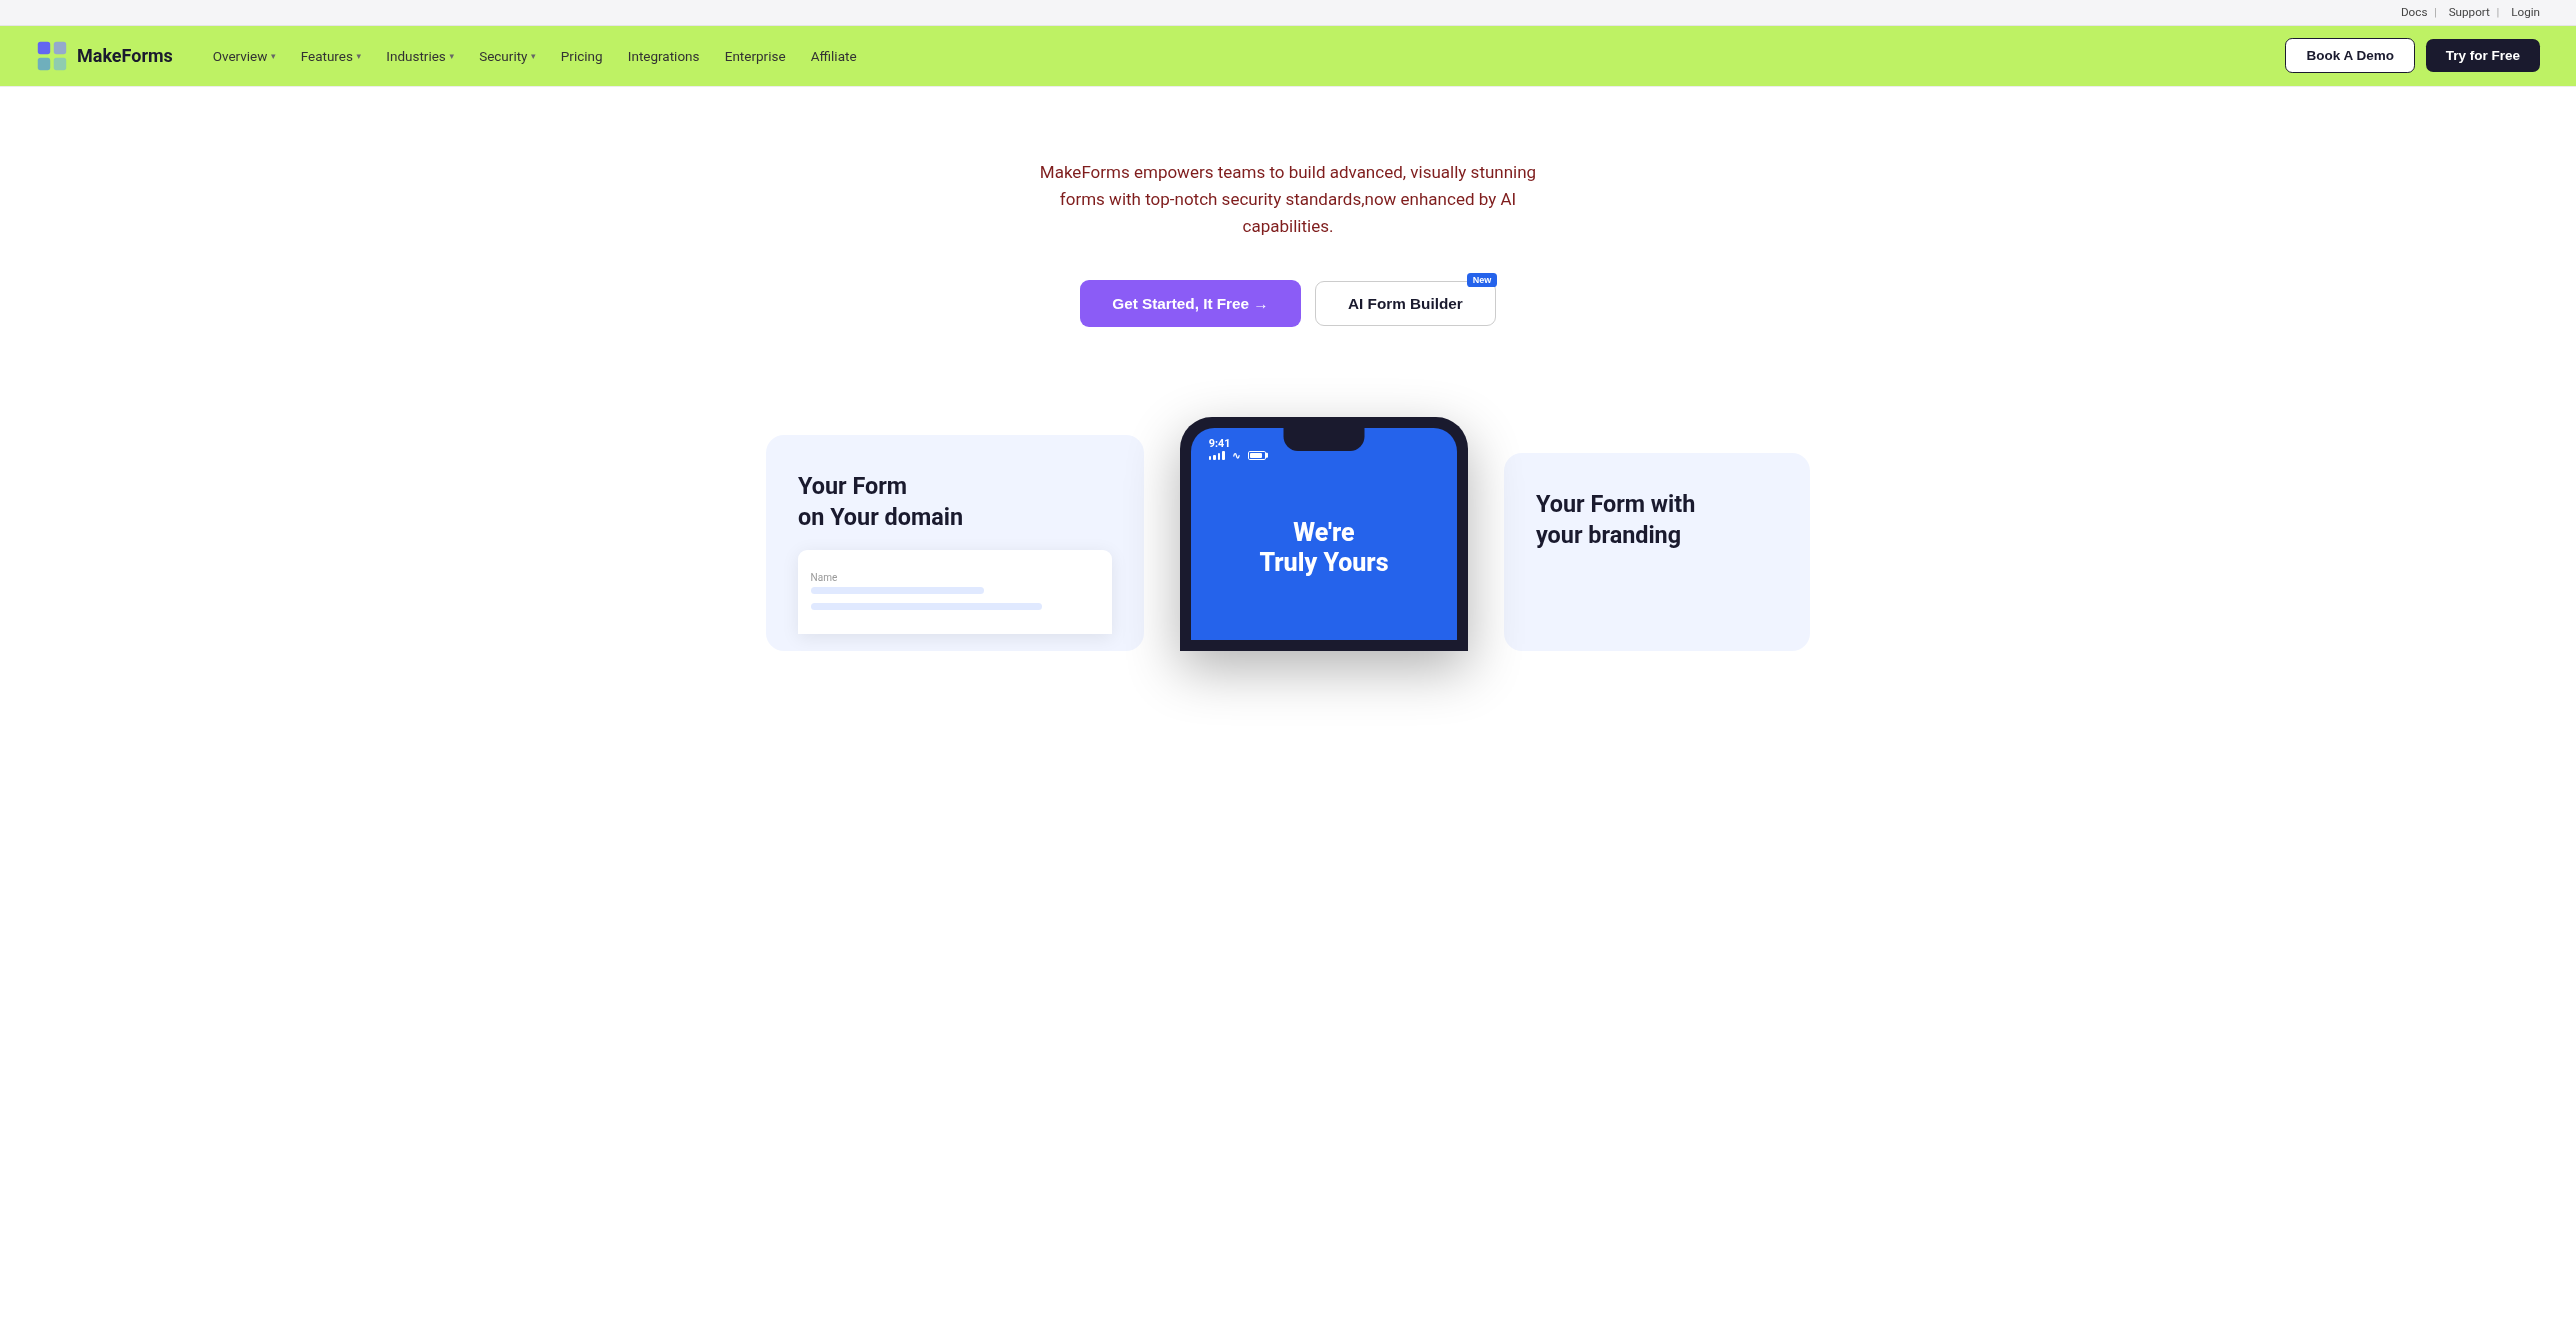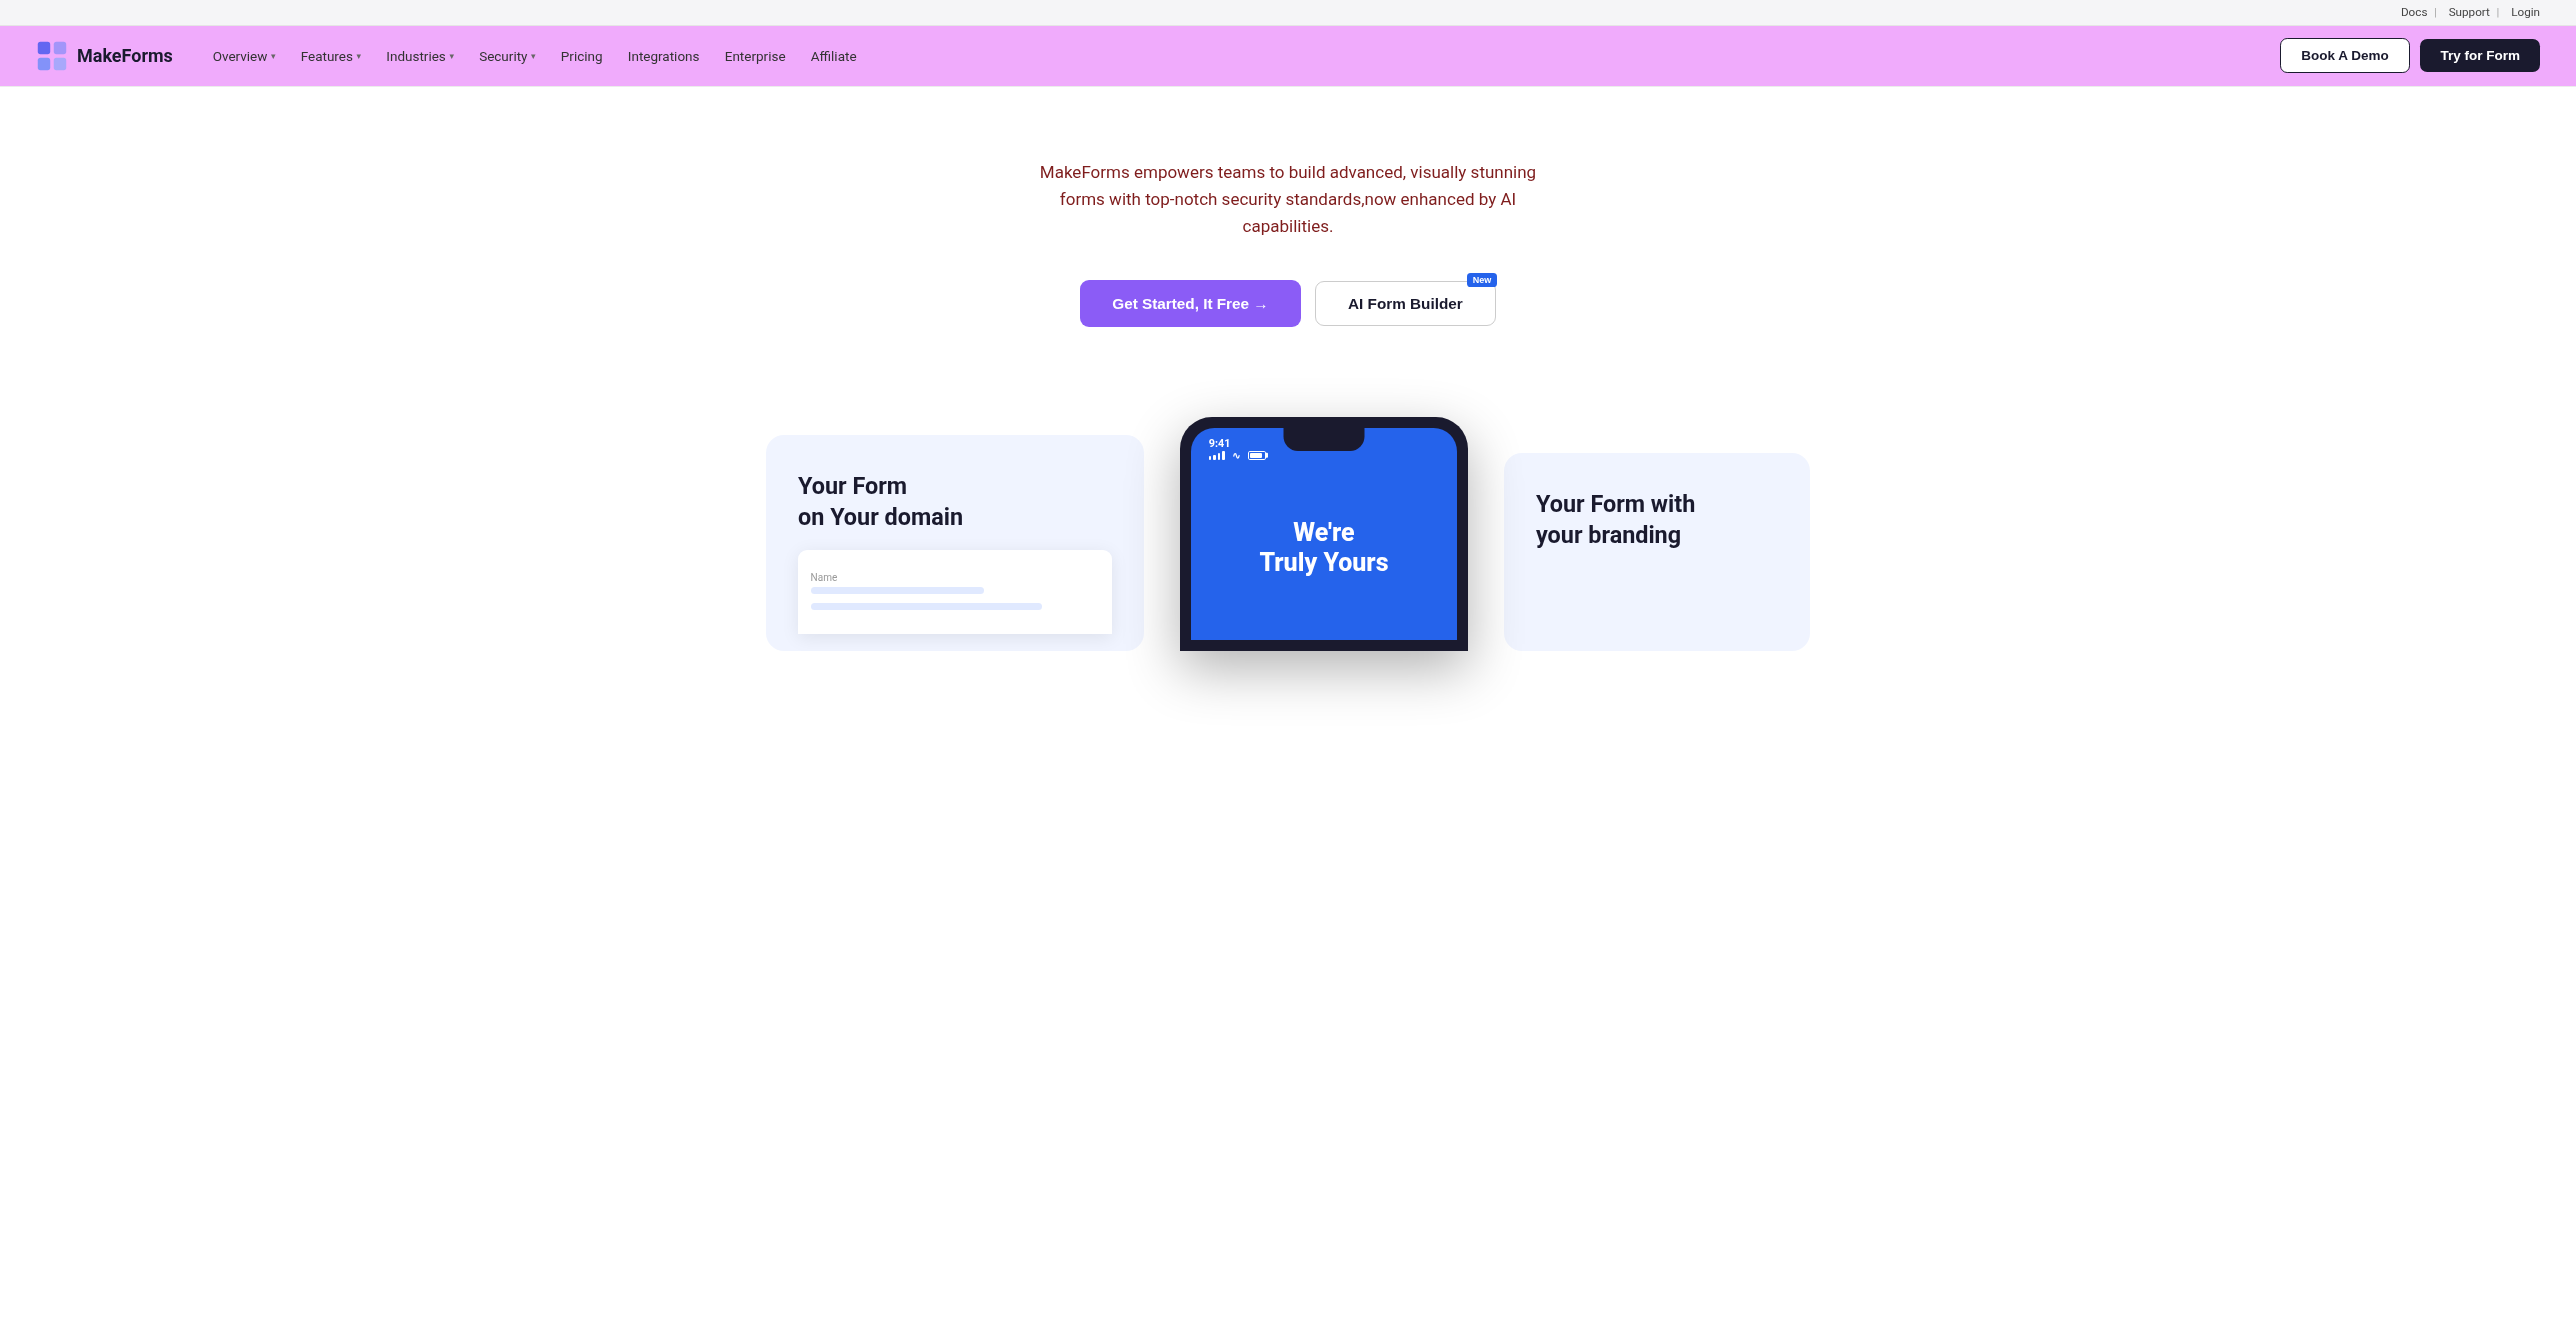--- a/index.html
+++ b/index.html
@@ -31,21 +31,21 @@
       color: #aaa;
     }
 
     
     .navbar {
       display: flex;
       align-items: center;
       padding: 0 36px;
       height: 61px;
       border-bottom: 0.9px solid #ececec;
-      background: #f0abfc;
+      background: #bef264;
       position: sticky;
       top: 0;
       z-index: 100;
     }
 
     .logo-area {
       display: flex;
       align-items: center;
       gap: 9px;
       text-decoration: none;
@@ -456,21 +456,21 @@
     </li>
     <li class="nav-item">
       <a class="nav-link">
         <span>Affiliate</span>
       </a>
     </li>
   </ul>
 
   <div class="nav-actions">
     <button class="btn-demo">Book A Demo</button>
-    <button class="btn-try">Try for Form</button>
+    <button class="btn-try">Try for Free</button>
   </div>
 </nav>
 
 <section class="hero">
   <p class="hero-subtitle">MakeForms empowers teams to build advanced, visually stunning forms with top-notch security standards,now enhanced by AI capabilities.</p>
   <div class="hero-buttons">
     <button class="btn-get-started">Get Started, It Free →</button>
     <button class="btn-ai-builder">
       <span class="badge-new">New</span>
       <span>AI Form Builder</span>

